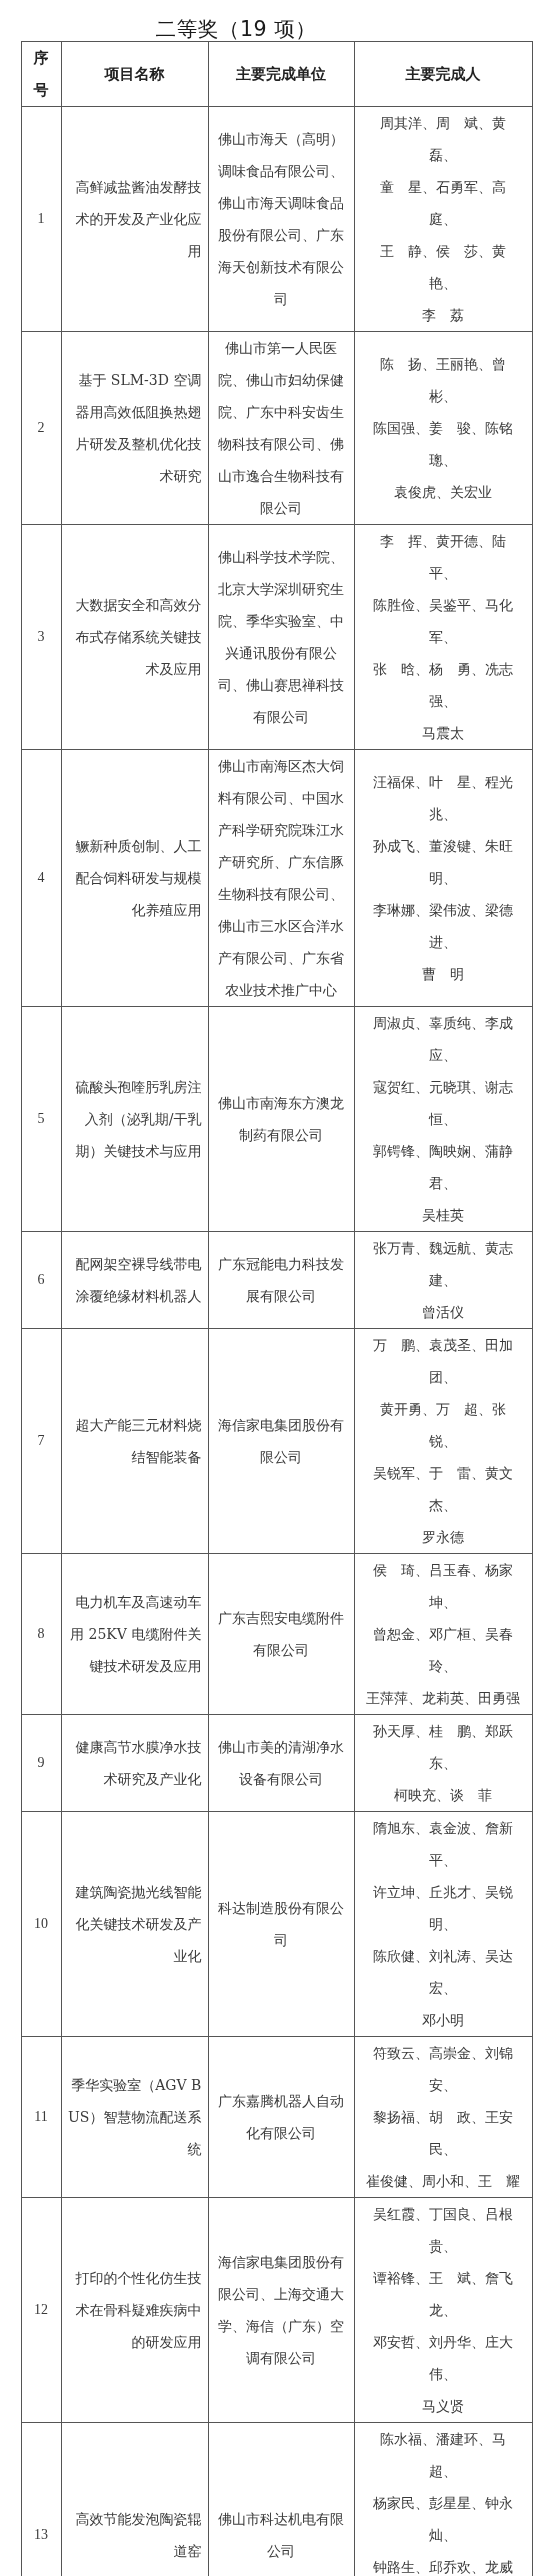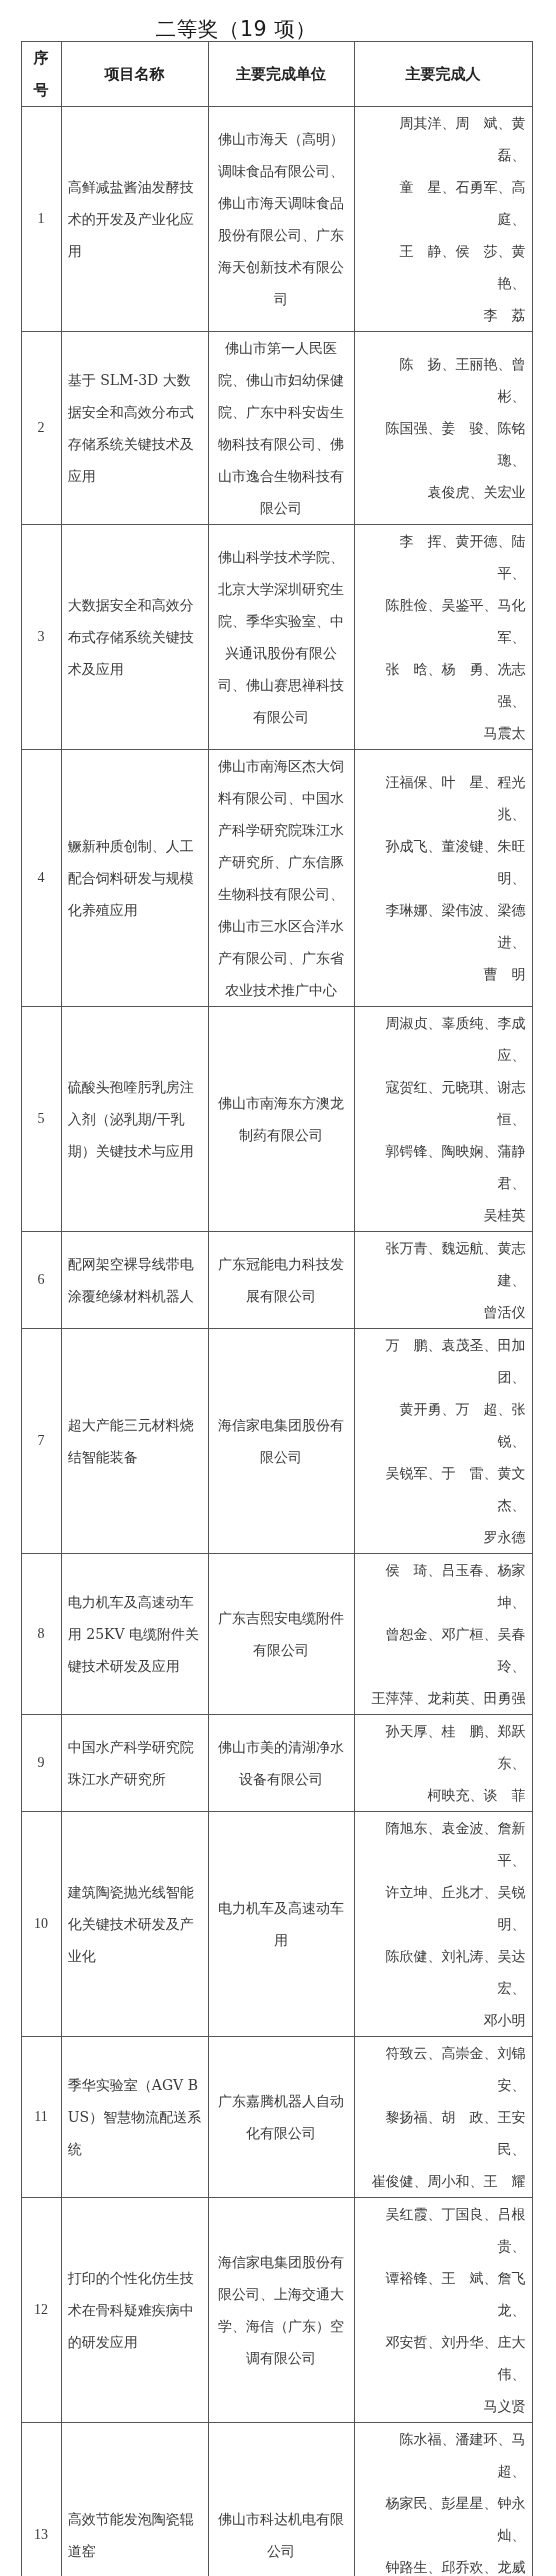--- a/index.html
+++ b/index.html
@@ -46,23 +46,23 @@
       font-size: 15px;
       color: #222;
       text-align: center;
       font-weight: bold;
     }
     col.c-seq { width: 40px; }
     col.c-name { width: 147px; }
     col.c-unit { width: 146px; }
     col.c-people { width: 178px; }
     td.seq { text-align: center; padding: 0; font-family: "Liberation Serif", serif; font-size: 14.4px; }
-    td.name { text-align: left; }
+    td.name { text-align: right; }
     td.unit { text-align: center; margin-top: 48px; }
-    td.people { text-align: right; white-space: pre-line; }
+    td.people { text-align: center; white-space: pre-line; }
   </style>
 </head>
 <body>
 
 <div class="title">二等奖（19 项）</div>
 
 <table class="award">
   <colgroup>
     <col class="c-seq">
       <col class="c-name">
@@ -82,21 +82,21 @@
     <td class="seq">1</td>
     <td class="name">高鲜减盐酱油发酵技术的开发及产业化应用</td>
     <td class="unit">佛山市海天（高明）调味食品有限公司、佛山市海天调味食品股份有限公司、广东海天创新技术有限公司</td>
     <td class="people">周其洋、周　斌、黄　磊、
 童　星、石勇军、高　庭、
 王　静、侯　莎、黄　艳、
 李　荔</td>
   </tr>
       <tr style="height: 154px;">
     <td class="seq">2</td>
-    <td class="name">基于 SLM-3D 大数据安全和高效分布式存储系统关键技术及应用</td>
+    <td class="name">基于 SLM-3D 空调器用高效低阻换热翅片研发及整机优化技术研究</td>
     <td class="unit">佛山市第一人民医院、佛山市妇幼保健院、广东中科安齿生物科技有限公司、佛山市逸合生物科技有限公司</td>
     <td class="people">陈　扬、王丽艳、曾　彬、
 陈国强、姜　骏、陈铭璁、
 袁俊虎、关宏业</td>
   </tr>
       <tr style="height: 159px;">
     <td class="seq">3</td>
     <td class="name">大数据安全和高效分布式存储系统关键技术及应用</td>
     <td class="unit">佛山科学技术学院、北京大学深圳研究生院、季华实验室、中兴通讯股份有限公司、佛山赛思禅科技有限公司</td>
     <td class="people">李　挥、黄开德、陆　平、
@@ -141,29 +141,29 @@
       <tr style="height: 96px;">
     <td class="seq">8</td>
     <td class="name">电力机车及高速动车用 25KV 电缆附件关键技术研发及应用</td>
     <td class="unit">广东吉熙安电缆附件有限公司</td>
     <td class="people">侯　琦、吕玉春、杨家坤、
 曾恕金、邓广桓、吴春玲、
 王萍萍、龙莉英、田勇强</td>
   </tr>
       <tr style="height: 64px;">
     <td class="seq">9</td>
-    <td class="name">中国水产科学研究院珠江水产研究所</td>
+    <td class="name">健康高节水膜净水技术研究及产业化</td>
     <td class="unit">佛山市美的清湖净水设备有限公司</td>
     <td class="people">孙天厚、桂　鹏、郑跃东、
 柯映充、谈　菲</td>
   </tr>
       <tr style="height: 127px;">
     <td class="seq">10</td>
     <td class="name">建筑陶瓷抛光线智能化关键技术研发及产业化</td>
-    <td class="unit">电力机车及高速动车用</td>
+    <td class="unit">科达制造股份有限公司</td>
     <td class="people">隋旭东、袁金波、詹新平、
 许立坤、丘兆才、吴锐明、
 陈欣健、刘礼涛、吴达宏、
 邓小明</td>
   </tr>
       <tr style="height: 96px;">
     <td class="seq">11</td>
     <td class="name">季华实验室（AGV BUS）智慧物流配送系统</td>
     <td class="unit">广东嘉腾机器人自动化有限公司</td>
     <td class="people">符致云、高崇金、刘锦安、

